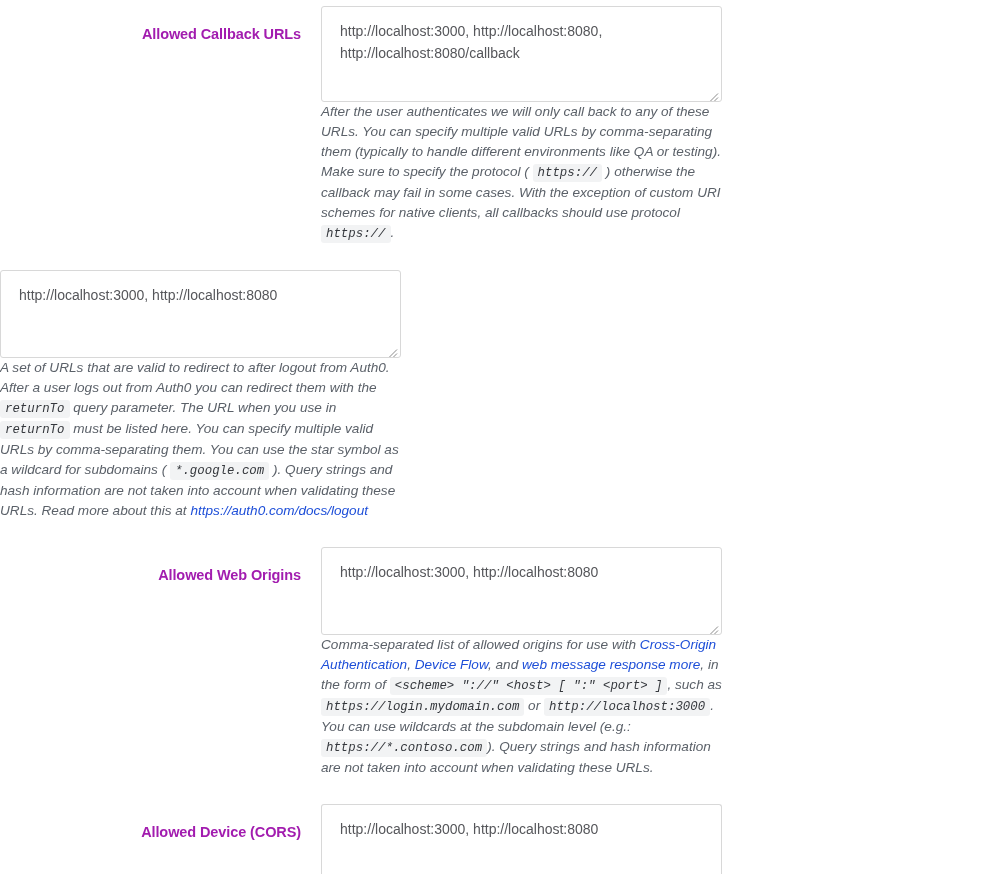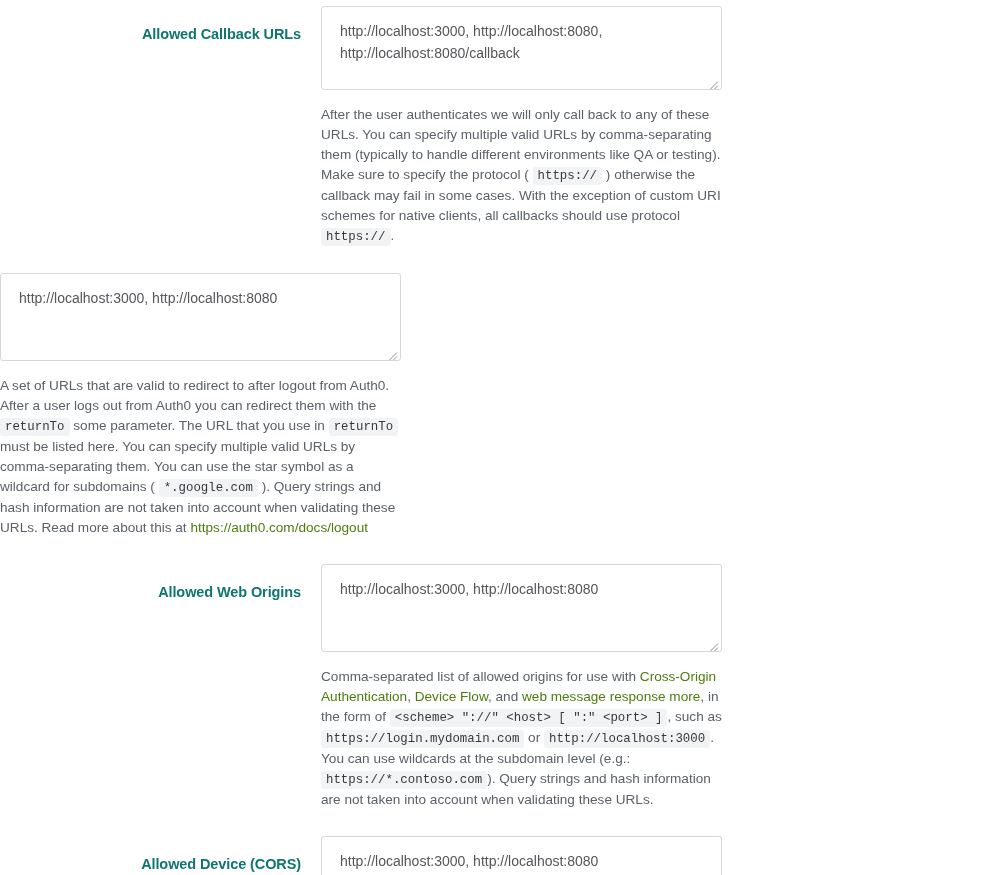--- a/index.html
+++ b/index.html
@@ -34,35 +34,35 @@
     flex: 0 0 321px;
     text-align: right;
     padding-right: 20px;
     box-sizing: border-box;
     padding-top: 19px;
   }
 
   .field-label {
     font-size: 14.5px;
     font-weight: 700;
-    color: #0f766e;
+    color: #a21caf;
     letter-spacing: -0.1px;
     line-height: 1.2;
     display: inline-block;
   }
 
   .field-control-col {
     flex: 0 0 401px;
     width: 401px;
   }
 
   .textarea-box {
     position: relative;
     width: 401px;
-    height: 84px;
+    height: 96px;
     box-sizing: border-box;
     border: 1px solid #d8d8d8;
     border-radius: 3px;
     background: #ffffff;
     padding: 13px 16px 10px 18px;
     font-size: 14px;
     line-height: 22px;
     color: #55565a;
     overflow: hidden;
     white-space: pre-wrap;
@@ -82,28 +82,28 @@
     position: absolute;
     right: 2px;
     bottom: 2px;
     width: 12px;
     height: 12px;
     pointer-events: auto;
   }
 
   .help-text {
     width: 401px;
-    margin-top: 15px;
     font-size: 13.6px;
     line-height: 20px;
     color: #5b6169;
+    font-style: italic;
   }
 
   .help-text a {
-    color: #4d7c0f;
+    color: #1d4ed8;
     text-decoration: none;
   }
 
   code.chip {
     font-family: "Liberation Mono", "DejaVu Sans Mono", monospace;
     font-size: 12.4px;
     background: #f2f3f4;
     color: #35383d;
     border-radius: 3px;
     padding: 2px 5px;
@@ -144,21 +144,21 @@
   <div class="field-row">
     <div class="field-control-col">
       <div class="textarea-box tall">http://localhost:3000, http://localhost:8080<span class="resize-grip"><svg width="12" height="12" viewBox="0 0 12 12" xmlns="http://www.w3.org/2000/svg">
               <line x1="11" y1="2.5" x2="2.5" y2="11" stroke="#8b8b8b" stroke-width="1"></line>
               <line x1="11" y1="6.5" x2="6.5" y2="11" stroke="#8b8b8b" stroke-width="1"></line>
               <line x1="11" y1="10.2" x2="10.2" y2="11" stroke="#8b8b8b" stroke-width="1"></line>
             </svg></span></div>
       <div class="help-text">
         <span>A set of URLs that are valid to redirect to after logout from Auth0. After a user logs out from Auth0 you can redirect them with the</span>
         <code class="chip">returnTo</code>
-        <span>some parameter. The URL that you use in</span>
+        <span>query parameter. The URL when you use in</span>
         <code class="chip">returnTo</code>
         <span>must be listed here. You can specify multiple valid URLs by comma-separating them. You can use the star symbol as a wildcard for subdomains (</span>
         <code class="chip">*.google.com</code>
         <span>). Query strings and hash information are not taken into account when validating these URLs. Read more about this at</span>
         <a href="#">https://auth0.com/docs/logout</a>
       </div>
     </div>
   </div>
 
   <div class="spacer-2"></div>

